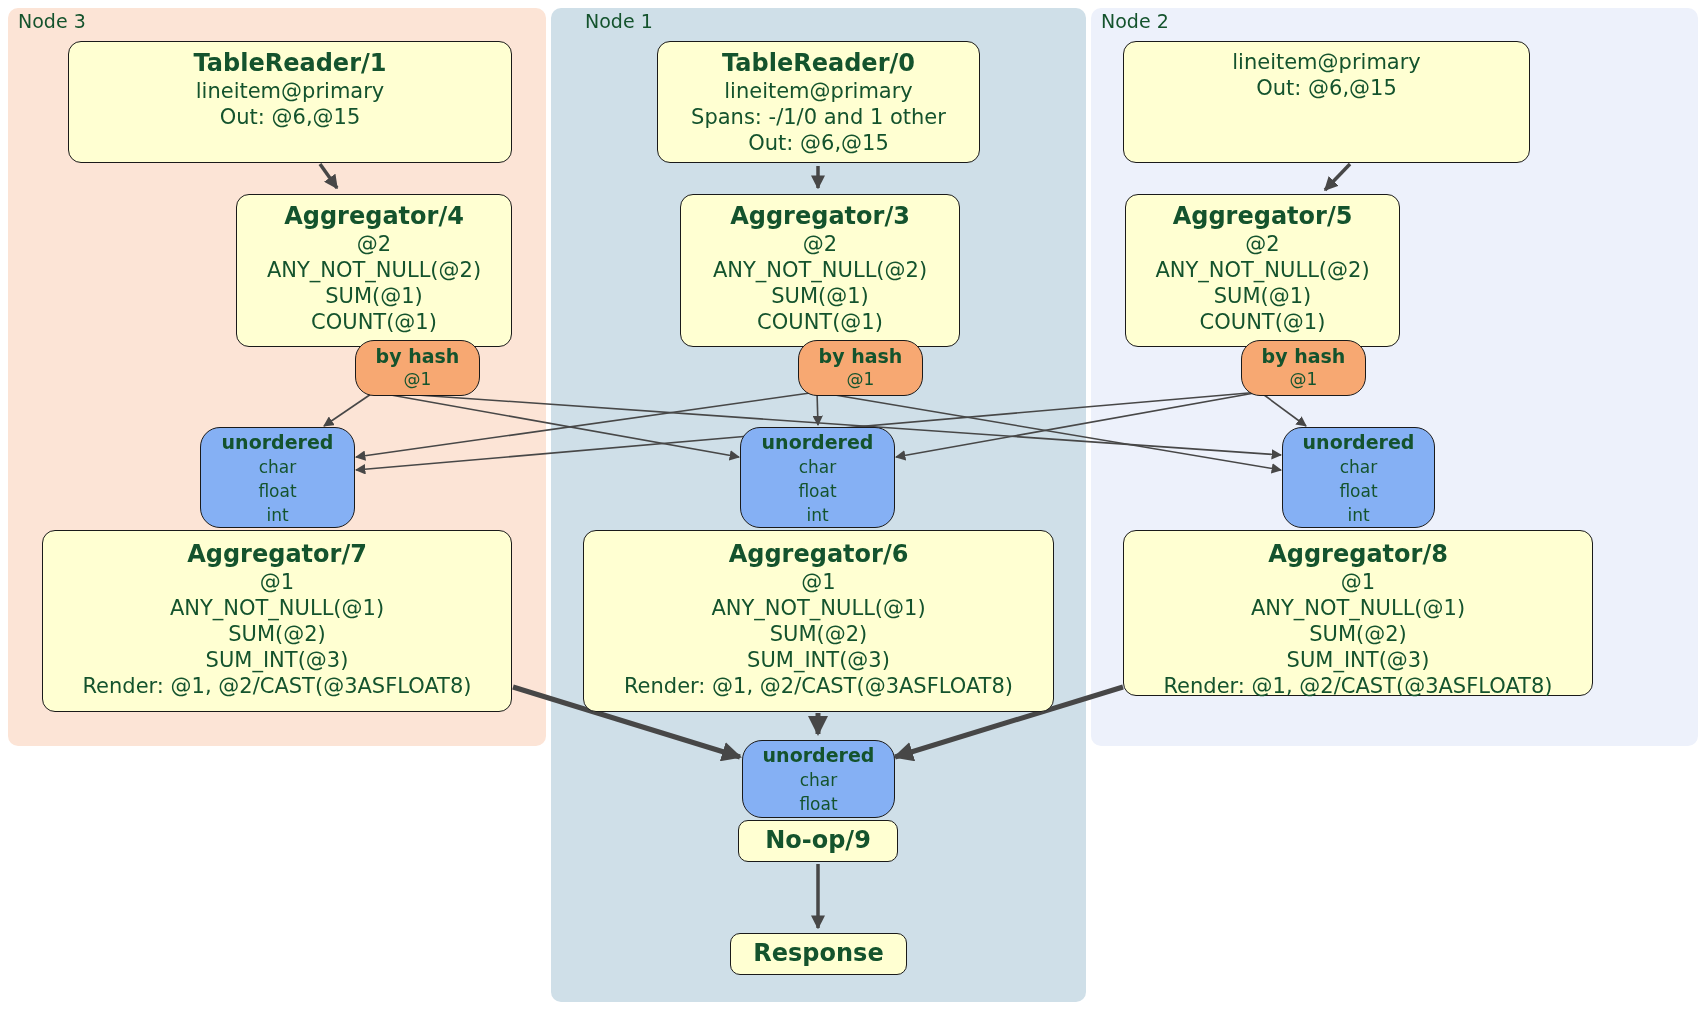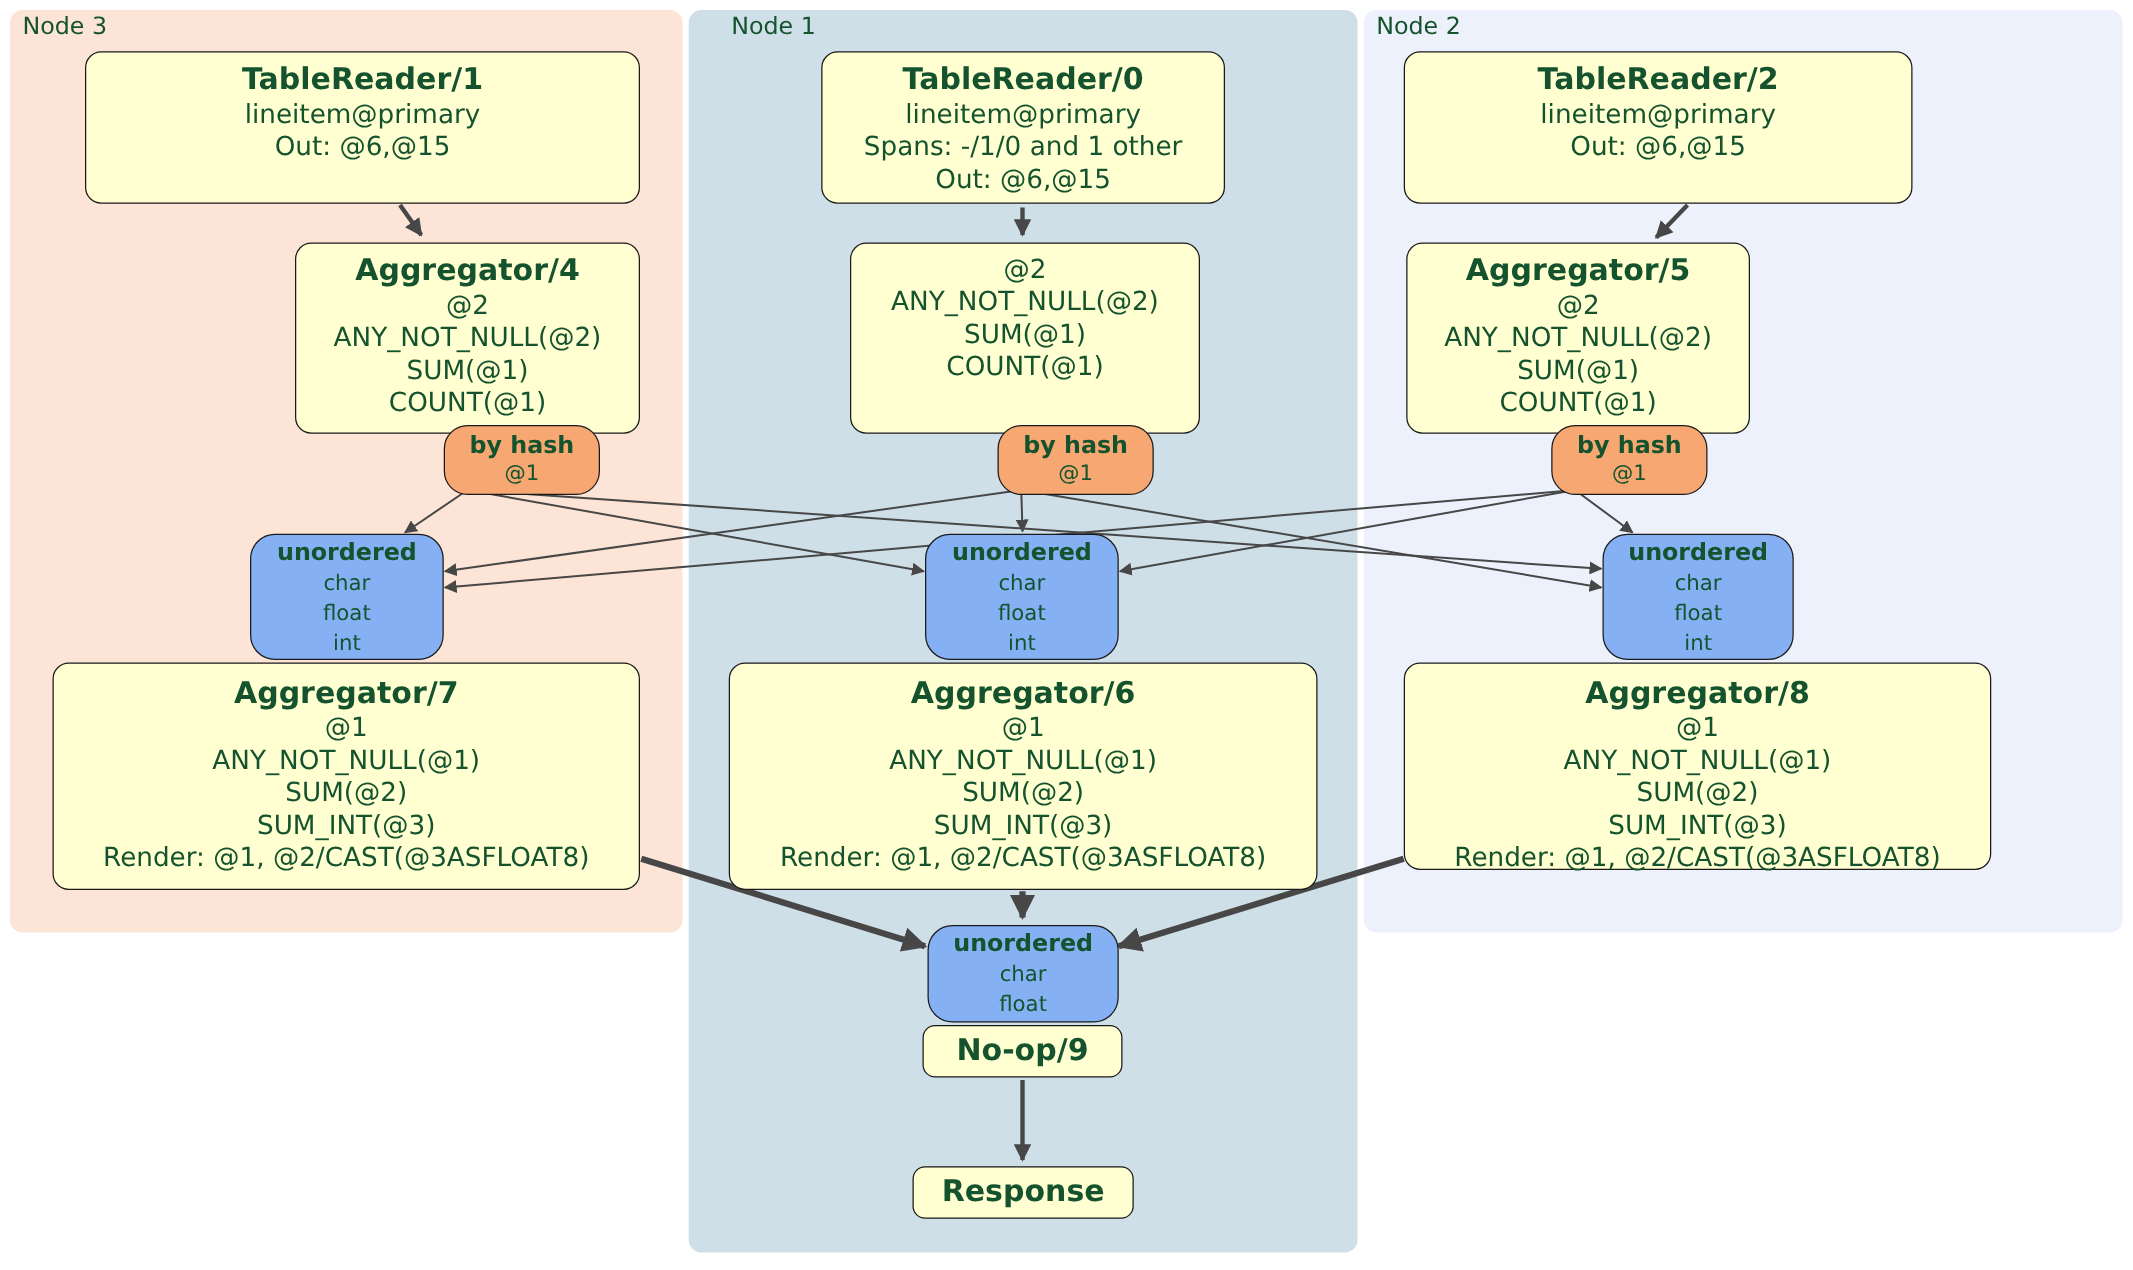--- a/index.html
+++ b/index.html
@@ -109,20 +109,21 @@
   </div>
 
   <div class="box ybox" style="left:657px;top:41px;width:323px;height:122px">
     <div class="btitle">TableReader/0</div>
     <div class="bline">lineitem@primary</div>
     <div class="bline">Spans: -/1/0 and 1 other</div>
     <div class="bline">Out: @6,@15</div>
   </div>
 
   <div class="box ybox" style="left:680px;top:194px;width:280px;height:153px">
+    <div class="btitle">Aggregator/3</div>
     <div class="bline">@2</div>
     <div class="bline">ANY_NOT_NULL(@2)</div>
     <div class="bline">SUM(@1)</div>
     <div class="bline">COUNT(@1)</div>
   </div>
 
   <div class="box router" style="left:755px;top:340px;width:125px;height:56px">
     <div class="rtitle">by hash</div>
     <div class="rline">@1</div>
   </div>
@@ -137,21 +138,20 @@
   <div class="box ybox" style="left:583px;top:530px;width:471px;height:182px;padding-top:9px">
     <div class="btitle">Aggregator/6</div>
     <div class="bline">@1</div>
     <div class="bline">ANY_NOT_NULL(@1)</div>
     <div class="bline">SUM(@2)</div>
     <div class="bline">SUM_INT(@3)</div>
     <div class="bline">Render: @1, @2/CAST(@3ASFLOAT8)</div>
   </div>
 
   <div class="box ybox" style="left:1123px;top:41px;width:407px;height:122px">
-    <div class="btitle">TableReader/2</div>
     <div class="bline">lineitem@primary</div>
     <div class="bline">Out: @6,@15</div>
   </div>
 
   <div class="box ybox" style="left:1125px;top:194px;width:275px;height:153px">
     <div class="btitle">Aggregator/5</div>
     <div class="bline">@2</div>
     <div class="bline">ANY_NOT_NULL(@2)</div>
     <div class="bline">SUM(@1)</div>
     <div class="bline">COUNT(@1)</div>

